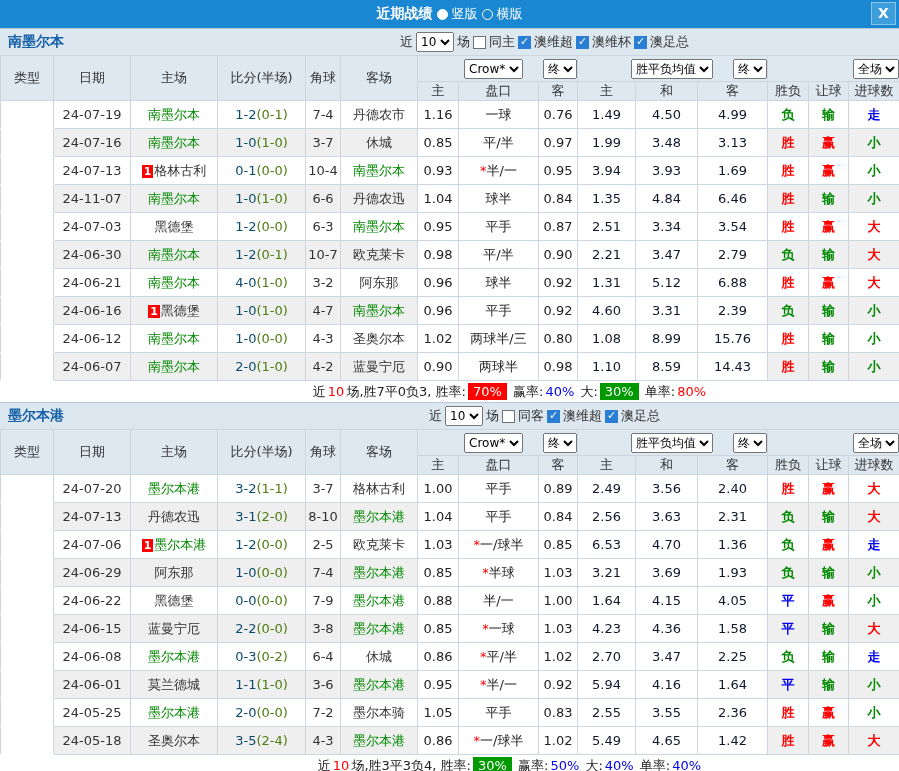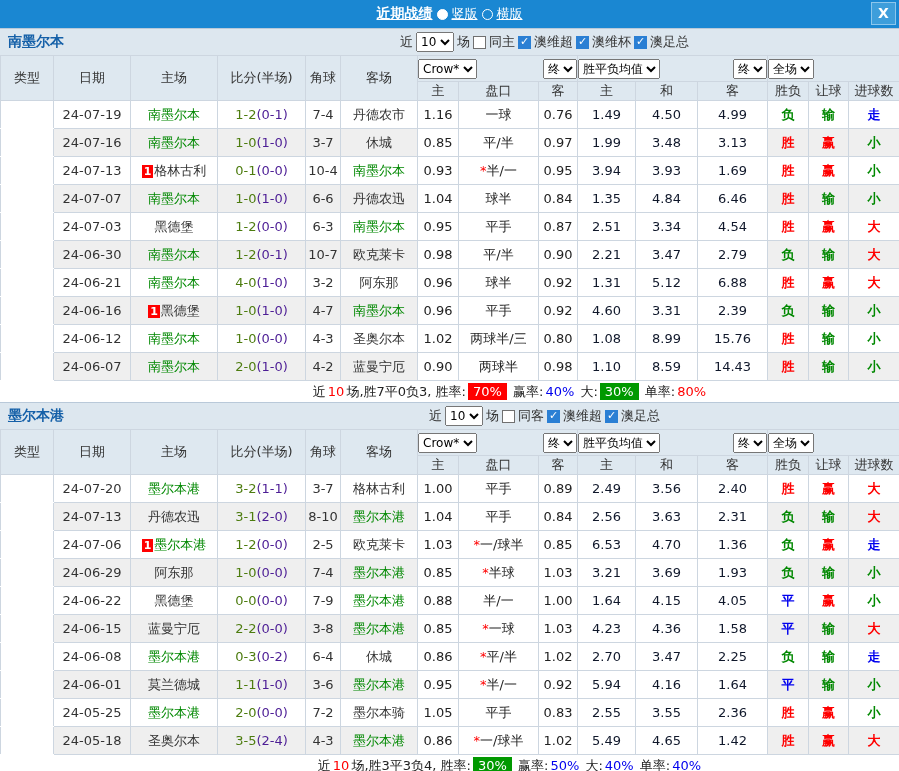--- a/index.html
+++ b/index.html
@@ -6,21 +6,20 @@
   body {
     margin: 0; width: 899px; background: #fff;
     font-family: "DejaVu Sans", "Liberation Sans", sans-serif;
     font-size: 13px; color: #333;
   }
   
   .titlebar {
     height: 28px; background: #1a87d2; color: #fff;
     display: flex; align-items: center; justify-content: center;
     position: relative;
-    text-decoration: underline;
   }
   .titlebar .title { font-weight: bold; font-size: 14px; }
   .radio-wrap { display: flex; align-items: center; margin-left: 4px; gap: 4px; }
   .radio { display: inline-block; width: 11px; height: 11px; border: 1px solid #fff; border-radius: 50%; }
   .radio.on { background: #fff; }
   .radio-label { font-size: 13px; }
   .closebtn {
     position: absolute; right: 3px; top: 2px; width: 25px; height: 23px;
     background: #3e9edb; border: 1px solid #8cc6ec; color: #fff;
     text-align: center; line-height: 21px; font-weight: bold; font-size: 14px; cursor: pointer;
@@ -61,29 +60,29 @@
   td.c-league { color: #fff; border-bottom-color: #fff; }
   td.lg-orange { background: #f8a13f; }
   td.lg-green  { background: #2fae74; }
   td.c-odds { background: #fcf5ea; color: #222; }
   td.c-avg  { background: #e8f2f9; color: #0f172a; }
   td.c-res  { font-weight: bold; }
   .green  { color: #008800; }
   .c-red   { color: #ff0000; }
   .c-green { color: #008800; }
   .c-blue  { color: #0000ee; }
-  .score-ft { color: #4d7c0f; }
-  .score-ht { color: #4c1d95; }
+  .score-ft { color: #0c4a6e; }
+  .score-ht { color: #4d7c0f; }
   .star { color: #ff0000; }
   .redcard {
     display: inline-block; background: #f00; color: #fff; font-size: 11px;
     line-height: 13px; padding: 0 2px; margin-right: 1px; font-weight: bold;
   }
   .redcard:empty { display: none; }
-  .grp-selects { display: flex; justify-content: space-between; align-items: center; gap: 6px; }
+  .grp-selects { display: flex; justify-content: flex-end; align-items: center; gap: 20px; }
   
   .summary {
     height: 21px; line-height: 21px; text-align: center; padding-left: 120px;
     background: #fff; font-size: 13px; color: #222;
   }
   .summary span { margin: 0 1px; }
   .badge-red   { background: #f00; color: #fff; padding: 1px 5px; }
   .badge-green { background: #090; color: #fff; padding: 1px 5px; }
 </style>
 </head>
@@ -222,21 +221,21 @@
     <td class="c-odds">0.95</td>
     <td class="c-avg">3.94</td>
     <td class="c-avg">3.93</td>
     <td class="c-avg">1.69</td>
     <td class="c-plain c-res c-red">胜</td>
     <td class="c-plain c-res c-red">赢</td>
     <td class="c-plain c-res c-green">小</td>
   </tr>
       <tr>
     <td class="c-league lg-orange">澳维超</td>
-    <td class="c-plain">24-07-07</td>
+    <td class="c-plain">24-11-07</td>
     <td class="c-plain"><span class="green">南墨尔本</span></td>
     <td class="c-plain"><span class="score-ft">1-0</span><span class="score-ht">(1-0)</span></td>
     <td class="c-plain">6-6</td>
     <td class="c-plain"><span>丹德农迅</span></td>
     <td class="c-odds">1.04</td>
     <td class="c-odds"><span class="star"></span><span>球半</span></td>
     <td class="c-odds">0.84</td>
     <td class="c-avg">1.35</td>
     <td class="c-avg">4.84</td>
     <td class="c-avg">6.46</td>
@@ -249,21 +248,21 @@
     <td class="c-plain">24-07-03</td>
     <td class="c-plain"><span>黑德堡</span></td>
     <td class="c-plain"><span class="score-ft">1-2</span><span class="score-ht">(0-0)</span></td>
     <td class="c-plain">6-3</td>
     <td class="c-plain"><span class="green">南墨尔本</span></td>
     <td class="c-odds">0.95</td>
     <td class="c-odds"><span class="star"></span><span>平手</span></td>
     <td class="c-odds">0.87</td>
     <td class="c-avg">2.51</td>
     <td class="c-avg">3.34</td>
-    <td class="c-avg">4.54</td>
+    <td class="c-avg">3.54</td>
     <td class="c-plain c-res c-red">胜</td>
     <td class="c-plain c-res c-red">赢</td>
     <td class="c-plain c-res c-red">大</td>
   </tr>
       <tr>
     <td class="c-league lg-orange">澳维超</td>
     <td class="c-plain">24-06-30</td>
     <td class="c-plain"><span class="green">南墨尔本</span></td>
     <td class="c-plain"><span class="score-ft">1-2</span><span class="score-ht">(0-1)</span></td>
     <td class="c-plain">10-7</td>

